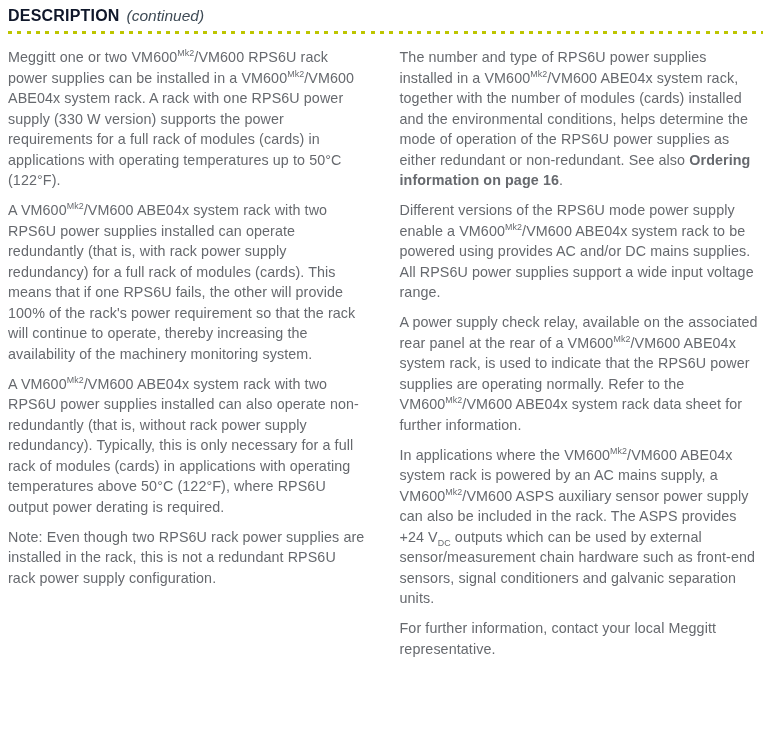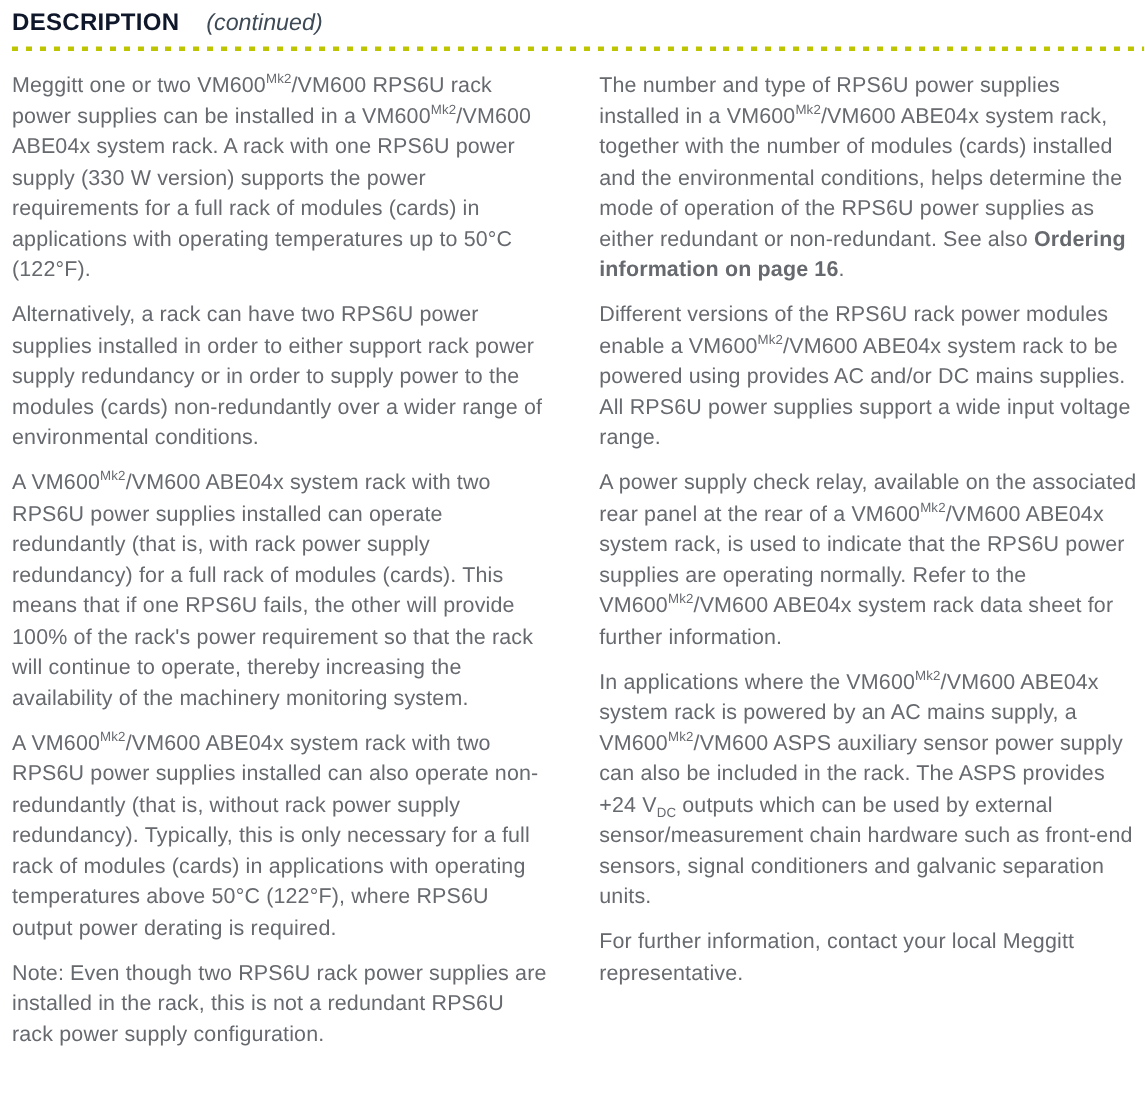--- a/index.html
+++ b/index.html
@@ -18,21 +18,21 @@
     font-weight: 700;
     font-size: 16px;
     color: #0f172a;
     letter-spacing: 0.2px;
   }
   .subtitle {
     font-style: italic;
     font-weight: 400;
     font-size: 15.5px;
     color: #3e4a55;
-    margin-left: 18px;
+    margin-left: 7px;
   }
   .dotted-rule {
     height: 3px;
     margin: 6px 0 0 8px;
     background: repeating-linear-gradient(to right, #bdc500 0 4px, transparent 4px 9.3px);
   }
   .columns {
     display: flex;
     gap: 33px;
     padding: 13px 5px 0 8px;
@@ -54,26 +54,25 @@
 <body>
 
 <div class="page">
   <div class="header">
     <span class="title">DESCRIPTION</span><span class="subtitle">(continued)</span>
   </div>
   <div class="dotted-rule"></div>
   <div class="columns">
     <div class="col">
         <p><span>Meggitt one or two VM600</span><sup>Mk2</sup><span>/VM600 RPS6U rack power supplies can be installed in a VM600</span><sup>Mk2</sup><span>/VM600 ABE04x system rack. A rack with one RPS6U power supply (330 W version) supports the power requirements for a full rack of modules (cards) in applications with operating temperatures up to 50°C (122°F).</span></p>
-        <p><span>Alternatively, a rack can have two RPS6U power supplies installed in order to either support rack power supply redundancy or in order to supply power to the modules (cards) non-redundantly over a wider range of environmental conditions.</span></p>
         <p><span>A VM600</span><sup>Mk2</sup><span>/VM600 ABE04x system rack with two RPS6U power supplies installed can operate redundantly (that is, with rack power supply redundancy) for a full rack of modules (cards). This means that if one RPS6U fails, the other will provide 100% of the rack's power requirement so that the rack will continue to operate, thereby increasing the availability of the machinery monitoring system.</span></p>
         <p><span>A VM600</span><sup>Mk2</sup><span>/VM600 ABE04x system rack with two RPS6U power supplies installed can also operate non-redundantly (that is, without rack power supply redundancy). Typically, this is only necessary for a full rack of modules (cards) in applications with operating temperatures above 50°C (122°F), where RPS6U output power derating is required.</span></p>
         <p><span>Note: Even though two RPS6U rack power supplies are installed in the rack, this is not a redundant RPS6U rack power supply configuration.</span></p>
       </div>
     <div class="col">
         <p><span>The number and type of RPS6U power supplies installed in a VM600</span><sup>Mk2</sup><span>/VM600 ABE04x system rack, together with the number of modules (cards) installed and the environmental conditions, helps determine the mode of operation of the RPS6U power supplies as either redundant or non-redundant. See also </span><span class="run-b">Ordering information on page 16</span><span>.</span></p>
-        <p><span>Different versions of the RPS6U rack power modules enable a VM600</span><sup>Mk2</sup><span>/VM600 ABE04x system rack to be powered using provides AC and/or DC mains supplies. All RPS6U power supplies support a wide input voltage range.</span></p>
+        <p><span>Different versions of the RPS6U mode power supply enable a VM600</span><sup>Mk2</sup><span>/VM600 ABE04x system rack to be powered using provides AC and/or DC mains supplies. All RPS6U power supplies support a wide input voltage range.</span></p>
         <p><span>A power supply check relay, available on the associated rear panel at the rear of a VM600</span><sup>Mk2</sup><span>/VM600 ABE04x system rack, is used to indicate that the RPS6U power supplies are operating normally. Refer to the </span><span class="run-i">VM600</span><sup class="run-i">Mk2</sup><span class="run-i">/VM600 ABE04x system rack data sheet</span><span> for further information.</span></p>
         <p><span>In applications where the VM600</span><sup>Mk2</sup><span>/VM600 ABE04x system rack is powered by an AC mains supply, a VM600</span><sup>Mk2</sup><span>/VM600 ASPS auxiliary sensor power supply can also be included in the rack. The ASPS provides +24 V</span><sub>DC</sub><span> outputs which can be used by external sensor/measurement chain hardware such as front-end sensors, signal conditioners and galvanic separation units.</span></p>
         <p><span>For further information, contact your local Meggitt representative.</span></p>
       </div>
   </div>
 </div>
 
 </body></html>

